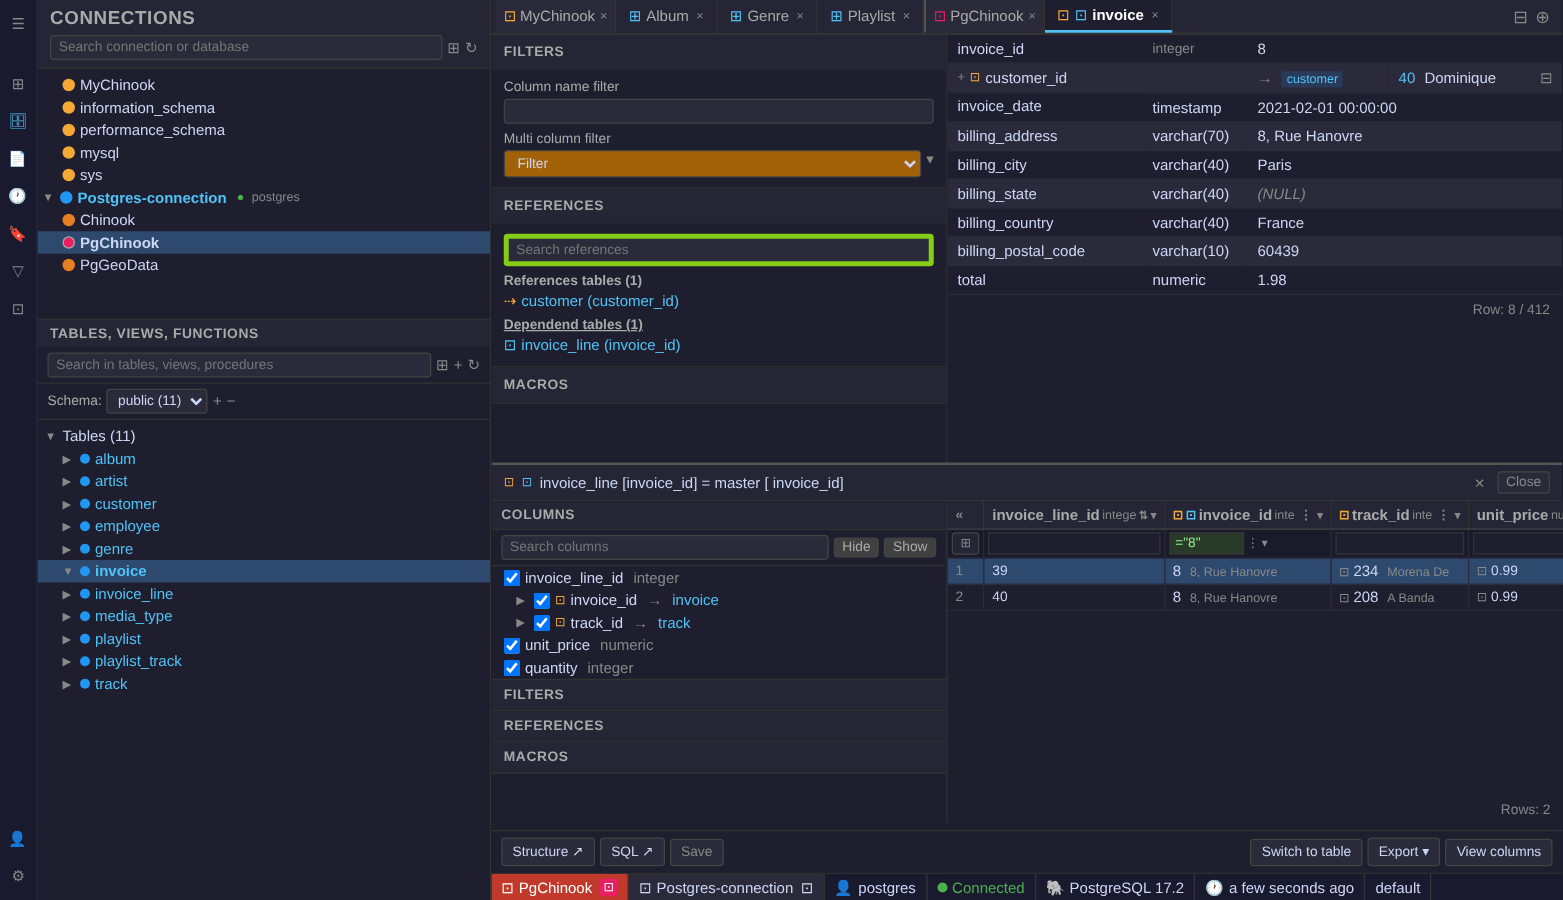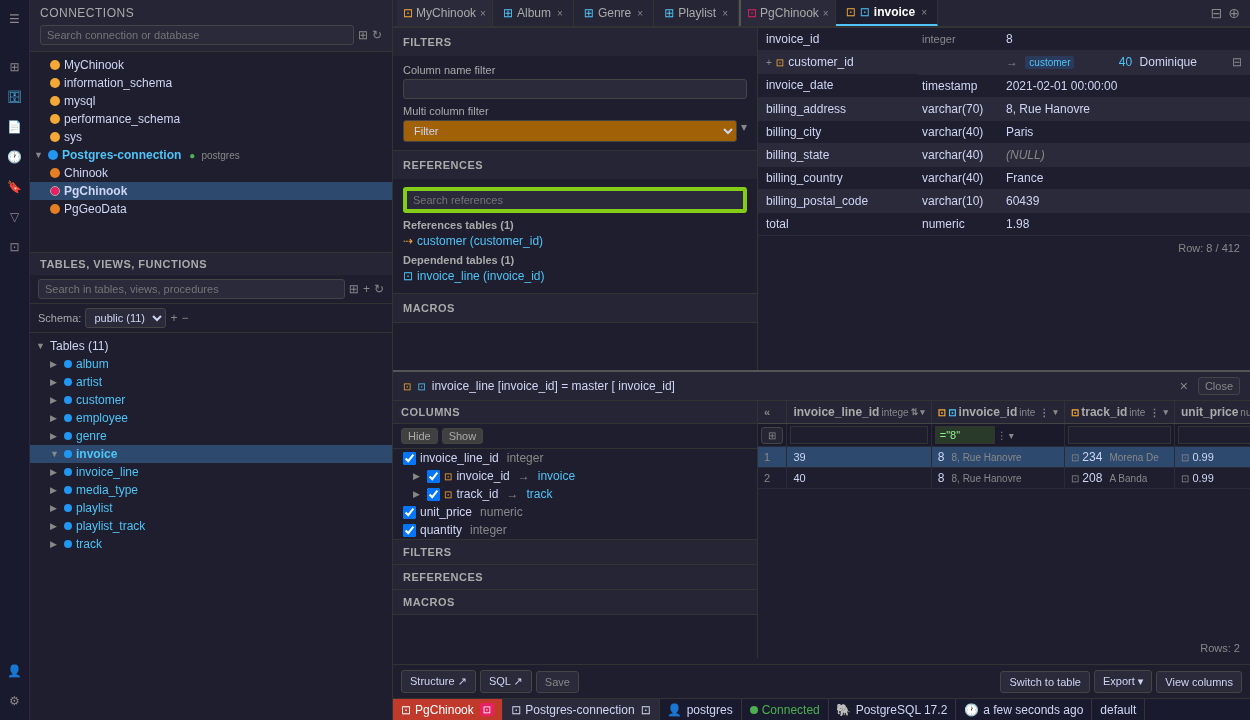--- a/index.html
+++ b/index.html
@@ -8,21 +8,21 @@
     
     .app { display: flex; flex: 1; height: 720px; }
     .activity-bar { width: 30px; background: #1a1a2e; display: flex; flex-direction: column; align-items: center; padding: 8px 0; gap: 8px; border-right: 1px solid #2a2a3e; }
     .activity-bar .icon-btn { width: 22px; height: 22px; display: flex; align-items: center; justify-content: center; color: #888; cursor: pointer; border-radius: 3px; }
     .activity-bar .icon-btn.active { color: #4fc3f7; }
 
     .sidebar { width: 363px; background: #1e1e2e; border-right: 1px solid #333; display: flex; flex-direction: column; overflow: hidden; }
     
     
     .connections-header { padding: 6px 10px; background: #252535; border-bottom: 1px solid #333; }
-    .connections-title { font-size: 12px; font-weight: 400; color: #aaa; letter-spacing: 0.5px; margin-bottom: 5px; }
+    .connections-title { font-size: 15px; font-weight: 700; color: #aaa; letter-spacing: 0.5px; margin-bottom: 5px; }
     .search-row { display: flex; gap: 4px; align-items: center; }
     .search-input { flex: 1; background: #2a2a3a; border: 1px solid #444; color: #cdd6f4; padding: 3px 6px; border-radius: 3px; font-size: 11px; }
     .icon-small { color: #888; cursor: pointer; font-size: 12px; }
 
     
     .tree-section { padding: 4px 0; overflow-y: auto; flex: 1; }
     .tree-item { padding: 2px 10px; cursor: pointer; display: flex; align-items: center; gap: 4px; white-space: nowrap; }
     .tree-item.selected { background: #2d4a6e; }
     .tree-item.indent1 { padding-left: 20px; }
     .expand-arrow { color: #888; font-size: 9px; width: 10px; }
@@ -146,25 +146,25 @@
       <div class="tree-item indent1">
         <span class="db-dot yellow"></span>
         <span>MyChinook</span>
       </div>
       <div class="tree-item indent1">
         <span class="db-dot yellow"></span>
         <span>information_schema</span>
       </div>
       <div class="tree-item indent1">
         <span class="db-dot yellow"></span>
-        <span>mysql</span>
+        <span>performance_schema</span>
       </div>
       <div class="tree-item indent1">
         <span class="db-dot yellow"></span>
-        <span>performance_schema</span>
+        <span>mysql</span>
       </div>
       <div class="tree-item indent1">
         <span class="db-dot yellow"></span>
         <span>sys</span>
       </div>
       <div class="tree-item" style="padding-left:4px;">
         <span class="expand-arrow">▼</span>
         <span class="db-dot blue"></span>
         <span style="color:#4fc3f7;font-weight:600;">Postgres-connection</span>
         <span style="margin-left:4px;color:#4caf50;font-size:10px;">●</span>
@@ -333,21 +333,21 @@
 
         <div class="panel-section">
           <div class="panel-section-header">REFERENCES</div>
           <div class="panel-body">
             <input class="refs-search" type="text" placeholder="Search references" style="">
             <div class="ref-label">References tables (1)</div>
             <div class="ref-item">
               <span style="color:#f4a835;">⇢</span>
               <span>customer (customer_id)</span>
             </div>
-            <div class="ref-label" style="margin-top:6px;">Dependend tables (1)</div>
+            <div class="ref-label" style="margin-top:6px;text-decoration:underline;">Dependend tables (1)</div>
             <div class="ref-item">
               <span style="color:#4fc3f7;">⊡</span>
               <span>invoice_line (invoice_id)</span>
             </div>
           </div>
         </div>
 
         <div class="panel-section">
           <div class="panel-section-header">MACROS</div>
         </div>
@@ -440,20 +440,21 @@
         </div>
 
         <div style="display:flex;height:calc(100% - 35px);">
 
           <div style="width:365px;border-right:1px solid #333;overflow-y:auto;">
 
             <div style="display:flex;align-items:center;padding:5px 8px;background:#252535;border-bottom:1px solid #333;">
               <span style="font-size:11px;font-weight:700;color:#aaa;letter-spacing:0.5px;flex:1;">COLUMNS</span>
             </div>
             <div style="display:flex;gap:4px;padding:4px 8px;border-bottom:1px solid #333;align-items:center;">
+              <input class="cols-search" type="text" placeholder="Search columns" style="">
               <button class="cols-btn">Hide</button>
               <button class="cols-btn">Show</button>
             </div>
 
             <div class="col-item">
               <input type="checkbox" checked="" style="">
               <span class="col-name">invoice_line_id</span>
               <span class="col-type">integer</span>
             </div>
             <div class="col-item" style="padding-left:20px;">

